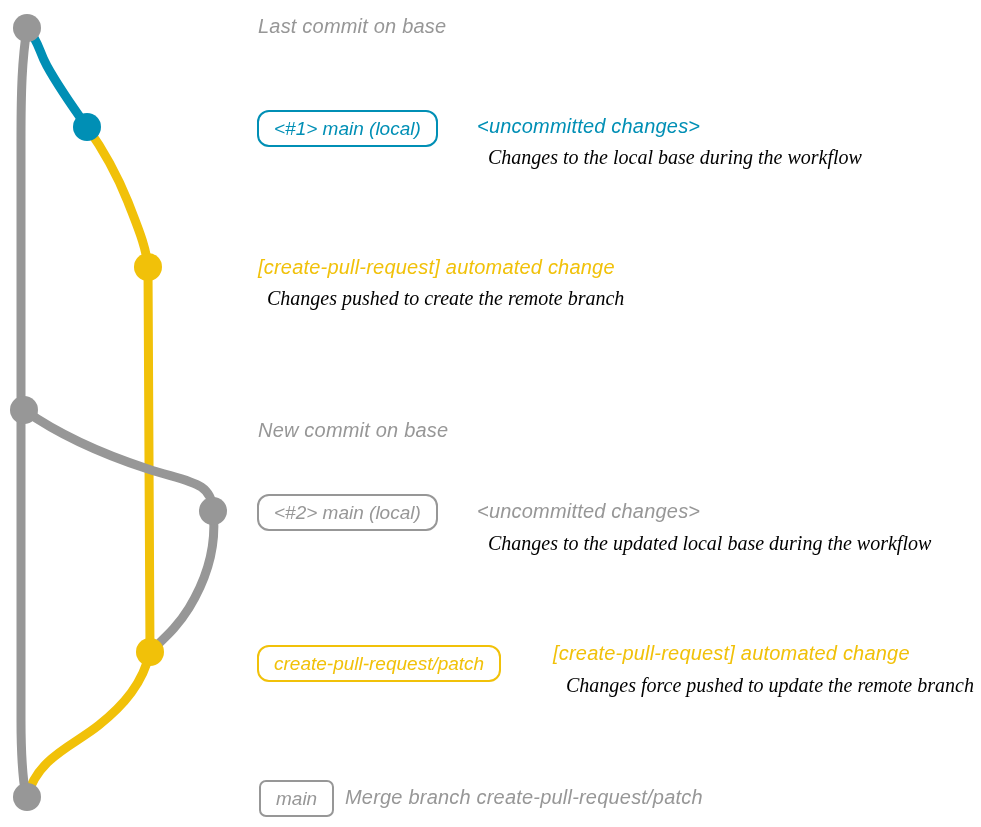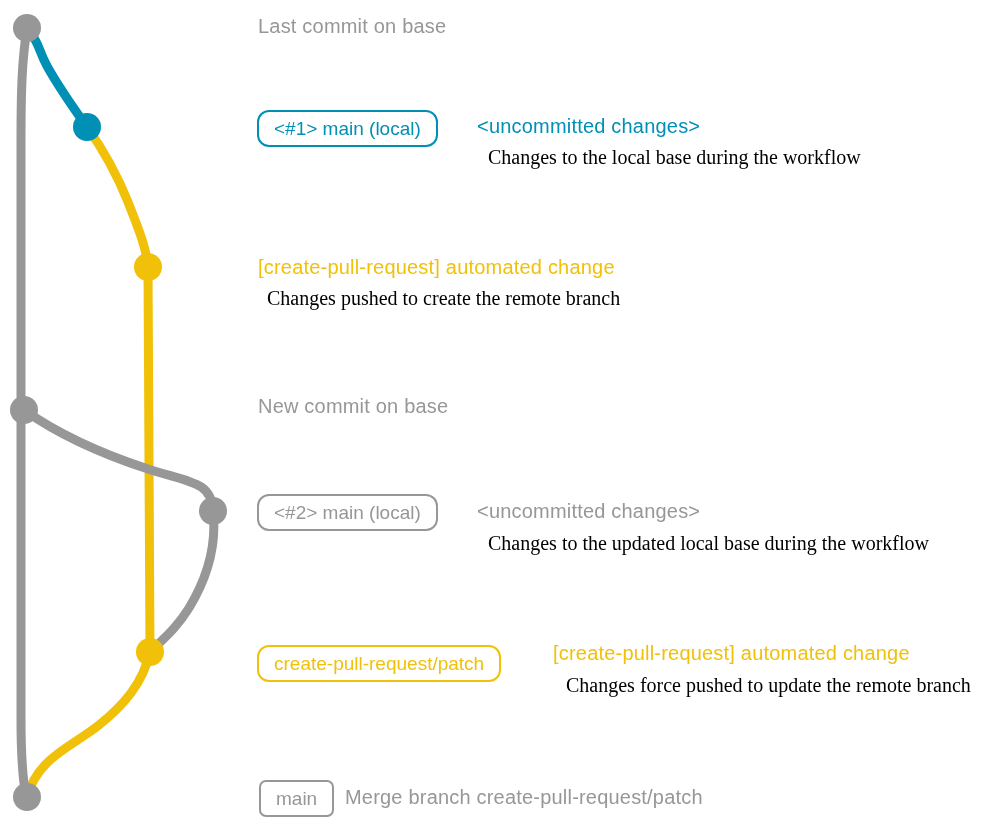--- a/index.html
+++ b/index.html
@@ -1,21 +1,21 @@
 <!DOCTYPE html>
 <html style="--gray: #979797; --blue: #008fb5; --yellow: #f1c109; --note: #000000;"><head>
 <meta charset="utf-8">
 <style>
   :root{
     --gray:#979797; --blue:#008fb5; --yellow:#f1c109; --note:#000000; --bg:#ffffff;
   }
   *{margin:0;padding:0;box-sizing:border-box;}
   html,body{width:981px;height:827px;background:var(--bg);}
   body{position:relative;font-family:"Liberation Sans",sans-serif;overflow:hidden;}
-  .stage{position:absolute;inset:0;width:804px;height:827px;}
+  .stage{position:absolute;inset:0;width:804px;height:827px;font-style:italic;}
   svg.graph{position:absolute;left:0;top:0;}
   .edge{fill:none;stroke-width:9;stroke-linecap:round;}
   .edge.gray{stroke:var(--gray);}
   .edge.blue{stroke:var(--blue);}
   .edge.yellow{stroke:var(--yellow);}
   .dot.gray{fill:var(--gray);}
   .dot.blue{fill:var(--blue);}
   .dot.yellow{fill:var(--yellow);}
   .lbl{position:absolute;white-space:nowrap;transform:translateY(-50%);}
   .msg{font-size:20px;letter-spacing:0.2px;}
@@ -57,21 +57,21 @@
 
   <div class="lbl msg gray" style="left:258px;top:26px;">Last commit on base</div>
 
   <div class="tag blue" style="left:257px;top:110px;transform:none;">&lt;#1&gt; main (local)</div>
   <div class="lbl msg blue" style="left:477px;top:126px;">&lt;uncommitted changes&gt;</div>
   <div class="lbl note" style="left:488px;top:157px;">Changes to the local base during the workflow</div>
 
   <div class="lbl msg yellow" style="left:258px;top:267px;">[create-pull-request] automated change</div>
   <div class="lbl note" style="left:267px;top:298px;">Changes pushed to create the remote branch</div>
 
-  <div class="lbl msg gray" style="left:258px;top:406px;">New commit on base</div>
+  <div class="lbl msg gray" style="left:258px;top:430px;">New commit on base</div>
 
   <div class="tag gray" style="left:257px;top:494px;transform:none;">&lt;#2&gt; main (local)</div>
   <div class="lbl msg gray" style="left:477px;top:511px;">&lt;uncommitted changes&gt;</div>
   <div class="lbl note" style="left:488px;top:543px;">Changes to the updated local base during the workflow</div>
 
   <div class="tag yellow" style="left:257px;top:637px;transform:none;margin-top:8px;">create-pull-request/patch</div>
   <div class="lbl msg yellow" style="left:553px;top:653px;">[create-pull-request] automated change</div>
   <div class="lbl note" style="left:566px;top:685px;">Changes force pushed to update the remote branch</div>
 
   <div class="tag gray" style="left:259px;top:780px;transform:none;border-radius:7px;">main</div>

